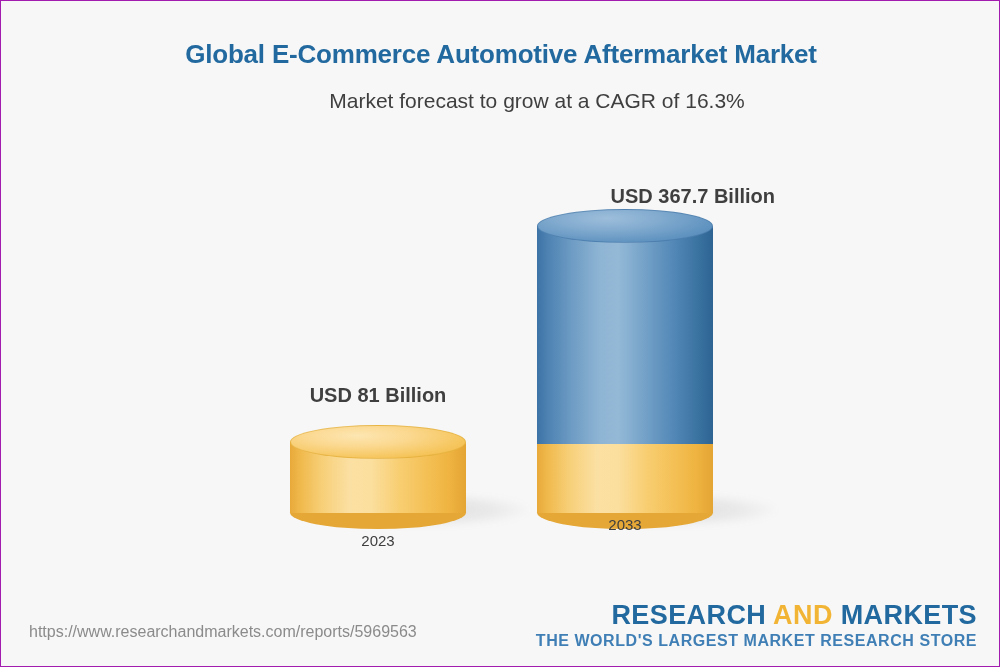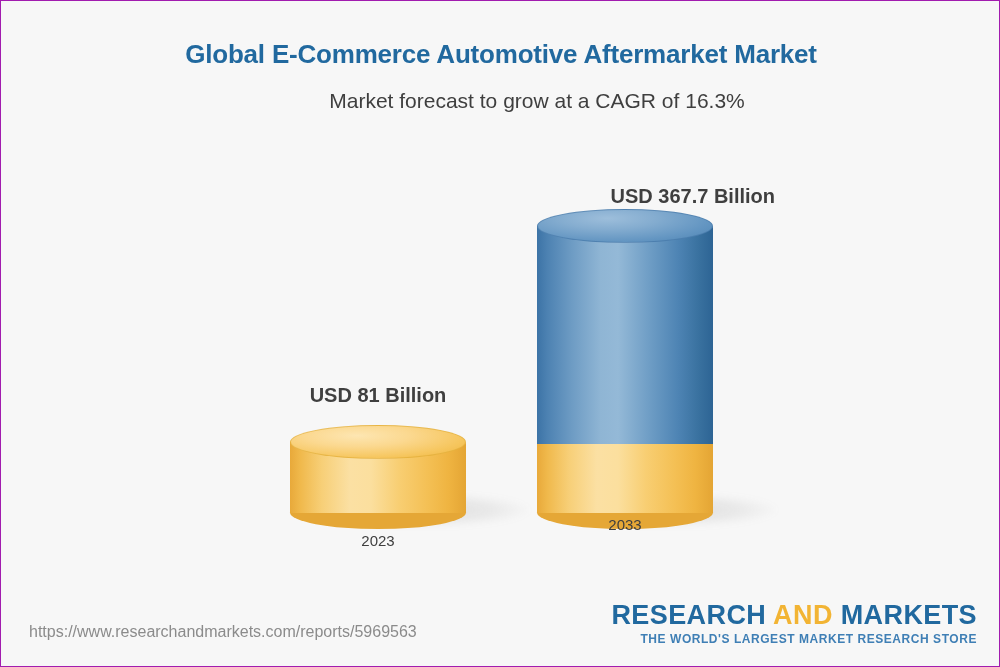--- a/index.html
+++ b/index.html
@@ -176,21 +176,21 @@
     color: #21699f;
     letter-spacing: 0.4px;
     line-height: 1.05;
     white-space: nowrap;
     text-align: right;
   }
   #logo-and {
     color: #f2b434;
   }
   #logo-tagline {
-    font-size: 12px;
+    font-size: 16px;
     font-weight: bold;
     color: #3f7fb5;
     letter-spacing: 0.55px;
     margin-top: 3px;
     white-space: nowrap;
   }
 </style>
 </head>
 <body>
 

